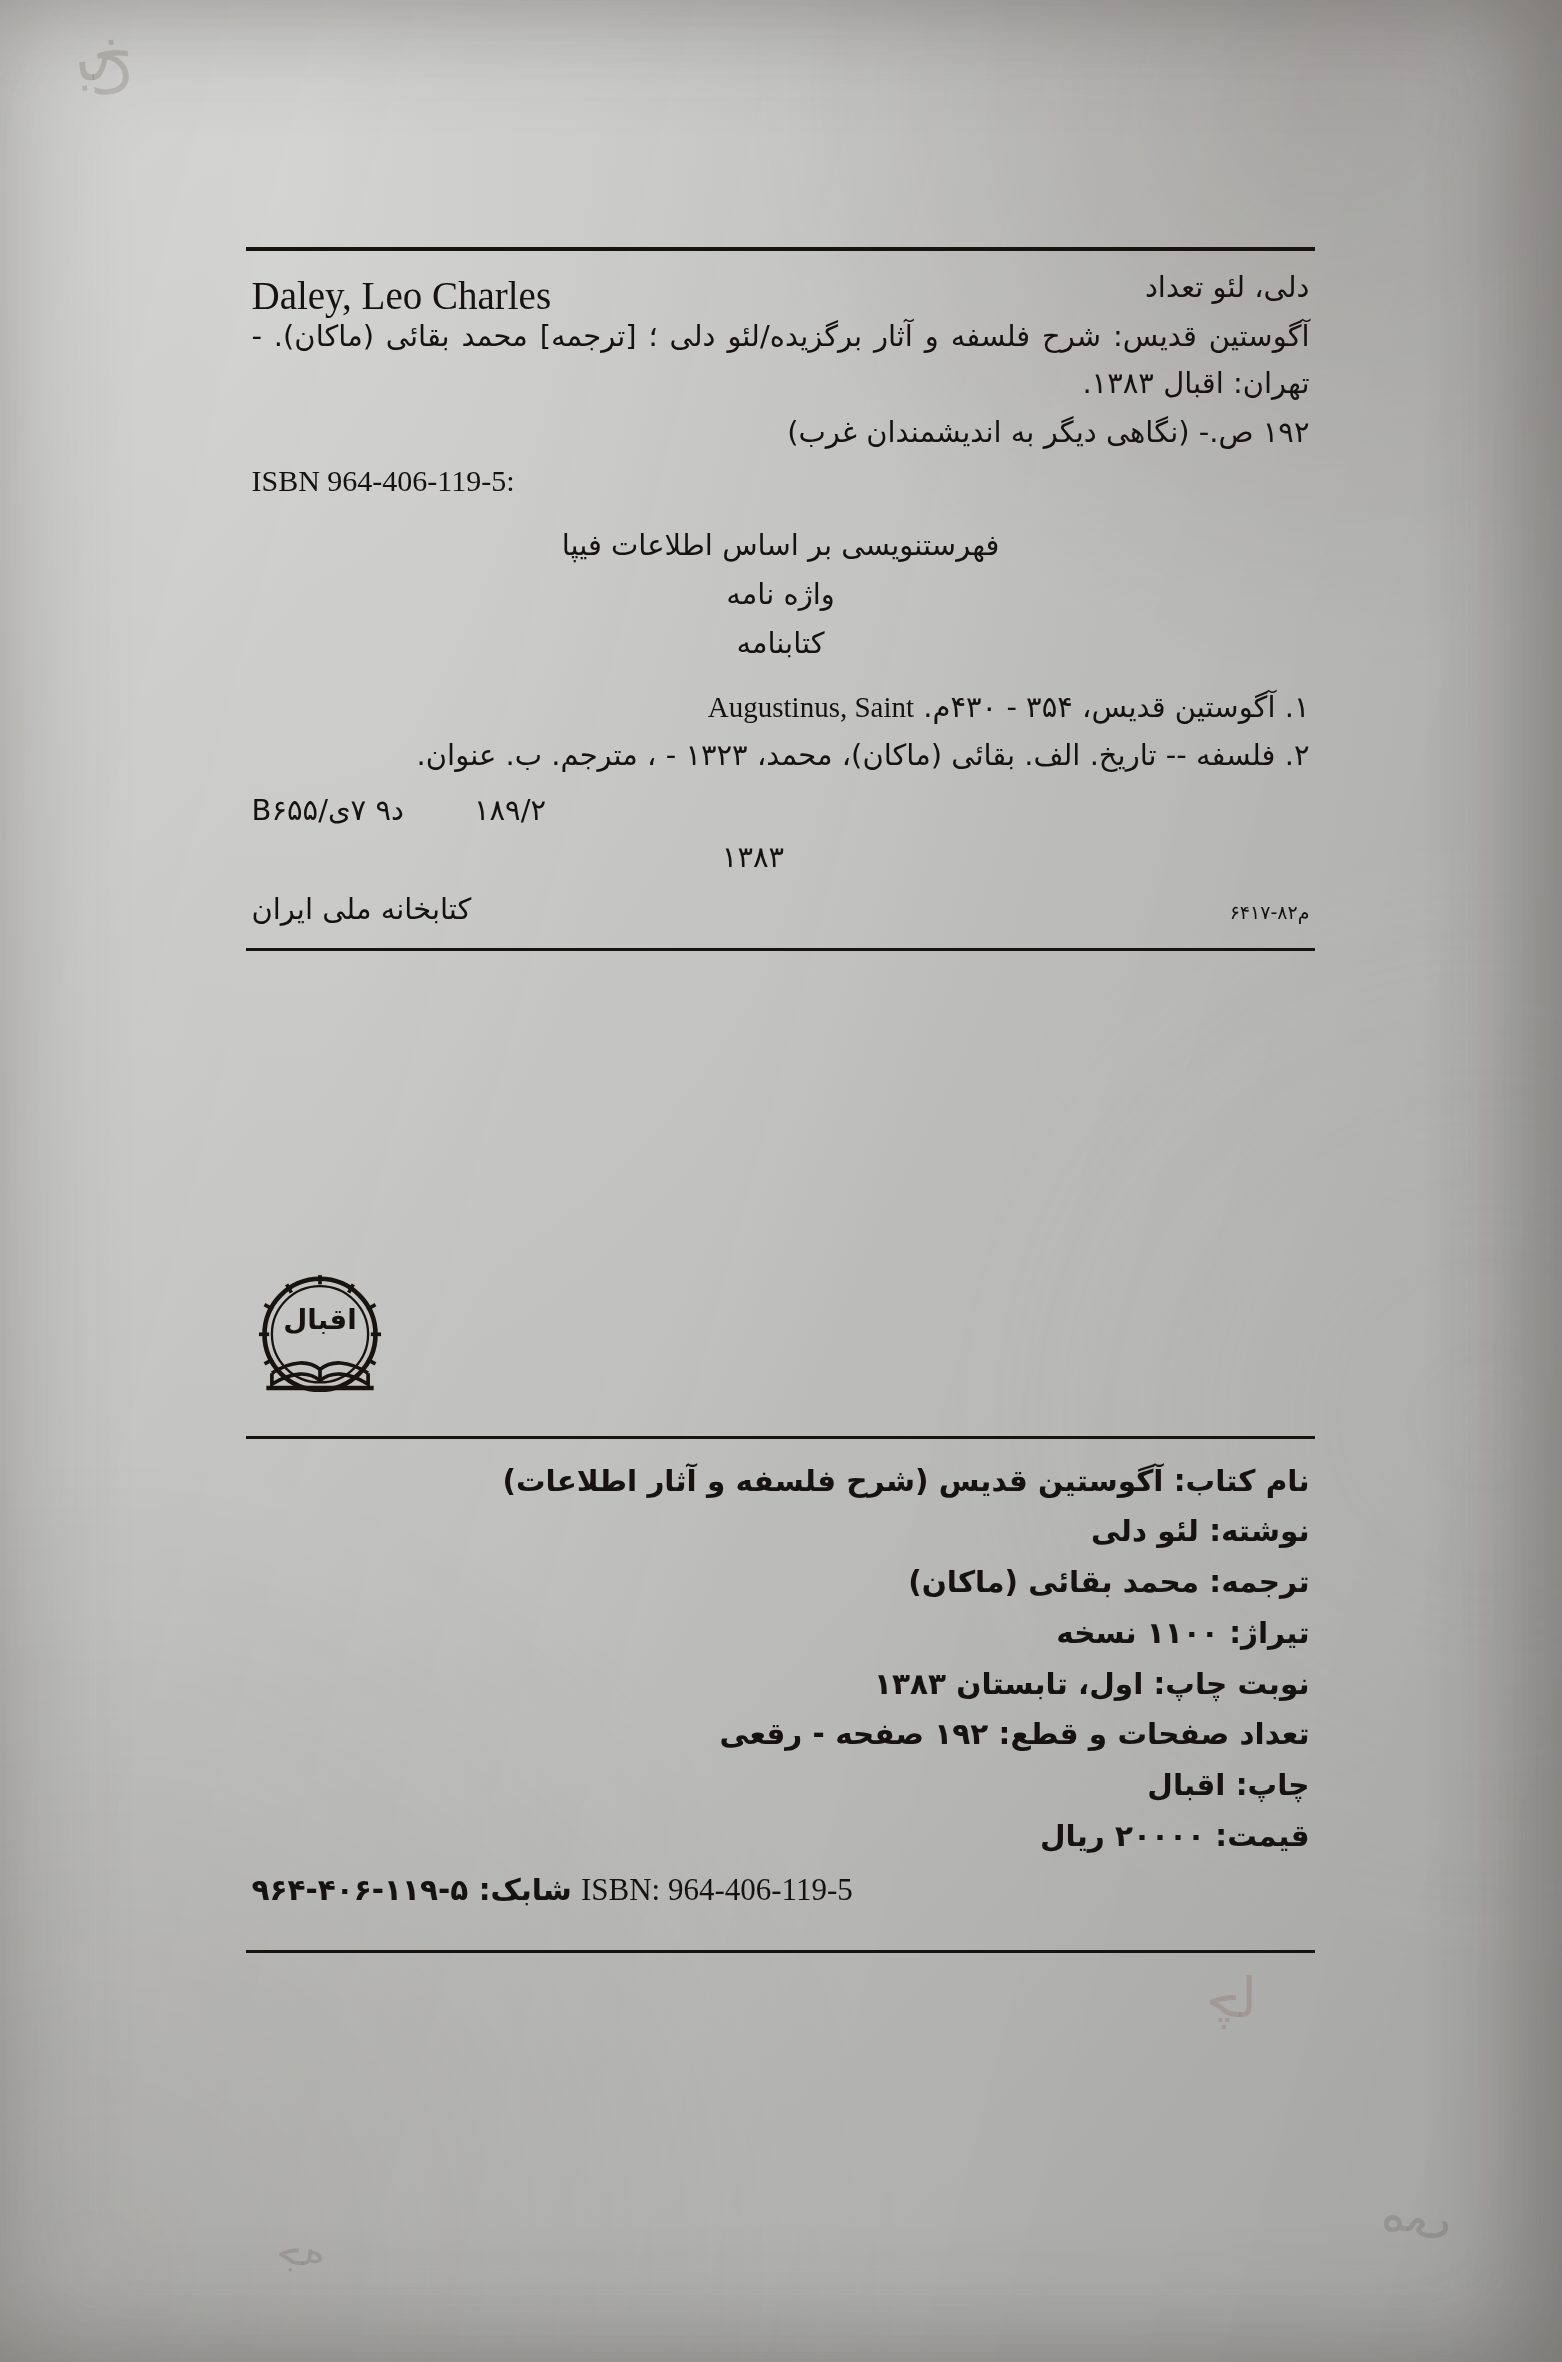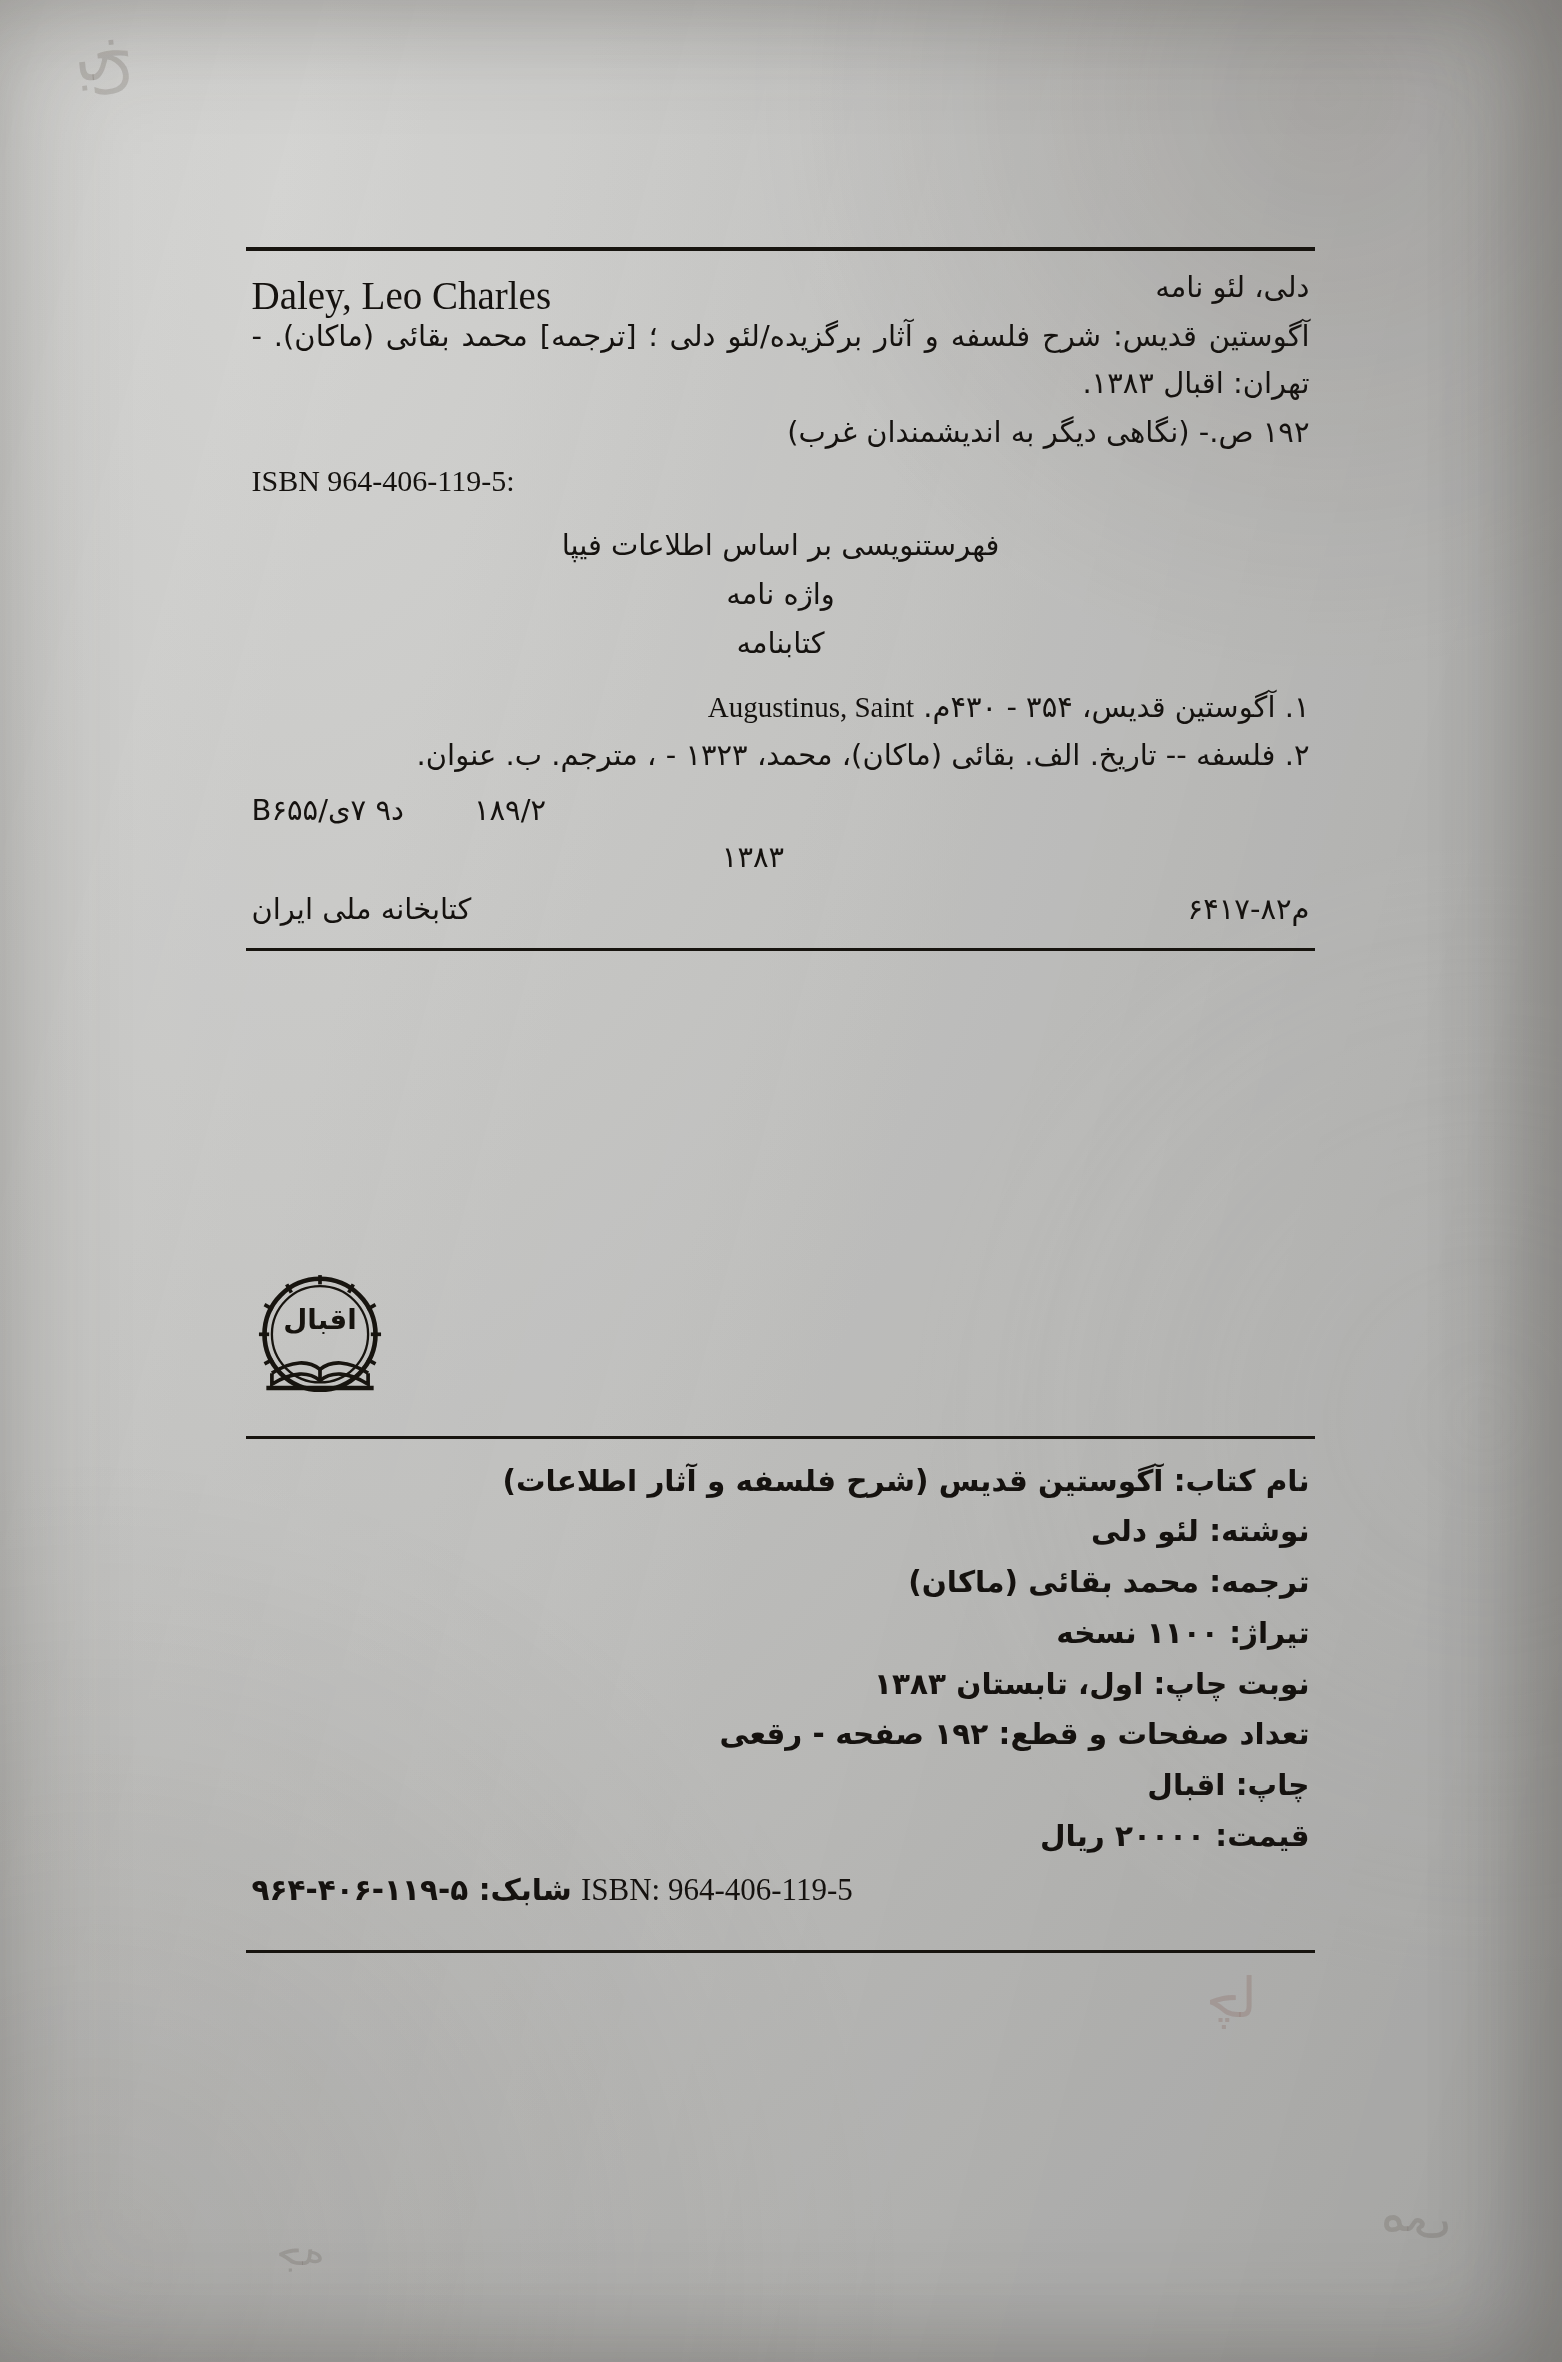--- a/index.html
+++ b/index.html
@@ -104,21 +104,21 @@
     margin-top: 7.4px;
   }
   .nat-row {
     display: flex;
     flex-direction: row-reverse;
     justify-content: space-between;
     align-items: baseline;
     margin-top: 5.5px;
   }
   .nat-row .right-txt { font-size: 29px; }
-  .nat-row .left-txt { font-size: 29px; padding-left: 37px; }
+  .nat-row .left-txt { font-size: 19px; padding-left: 37px; }
 
   
   .pub {
     position: absolute;
     top: 1264px;
     left: 247px;
     right: 247px;
   }
   .pub-head {
     display: flex;
@@ -181,21 +181,21 @@
   <div class="ghost ghost-b">می</div>
   <div class="ghost ghost-c">جه</div>
 
   <section class="cip">
     <div class="rule"></div>
 
     <div class="cip-body">
 
       <div class="cip-line" style="position:relative;">
         <span class="ltr" style="position:absolute; left:0; top:0;">Daley, Leo Charles</span>
-        <span>دلی، لئو نامه</span>
+        <span>دلی، لئو تعداد</span>
       </div>
 
       <div class="cip-line just">آگوستین قدیس: شرح فلسفه و آثار برگزیده/لئو دلی ؛ [ترجمه] محمد بقائی (ماکان). - تهران: اقبال ۱۳۸۳.</div>
 
       <div class="cip-line">۱۹۲ ص.- (نگاهی دیگر به اندیشمندان غرب)</div>
 
       <div class="cip-line ltr-big">ISBN 964-406-119-5:</div>
 
       <div class="blk-gap"></div>
 

